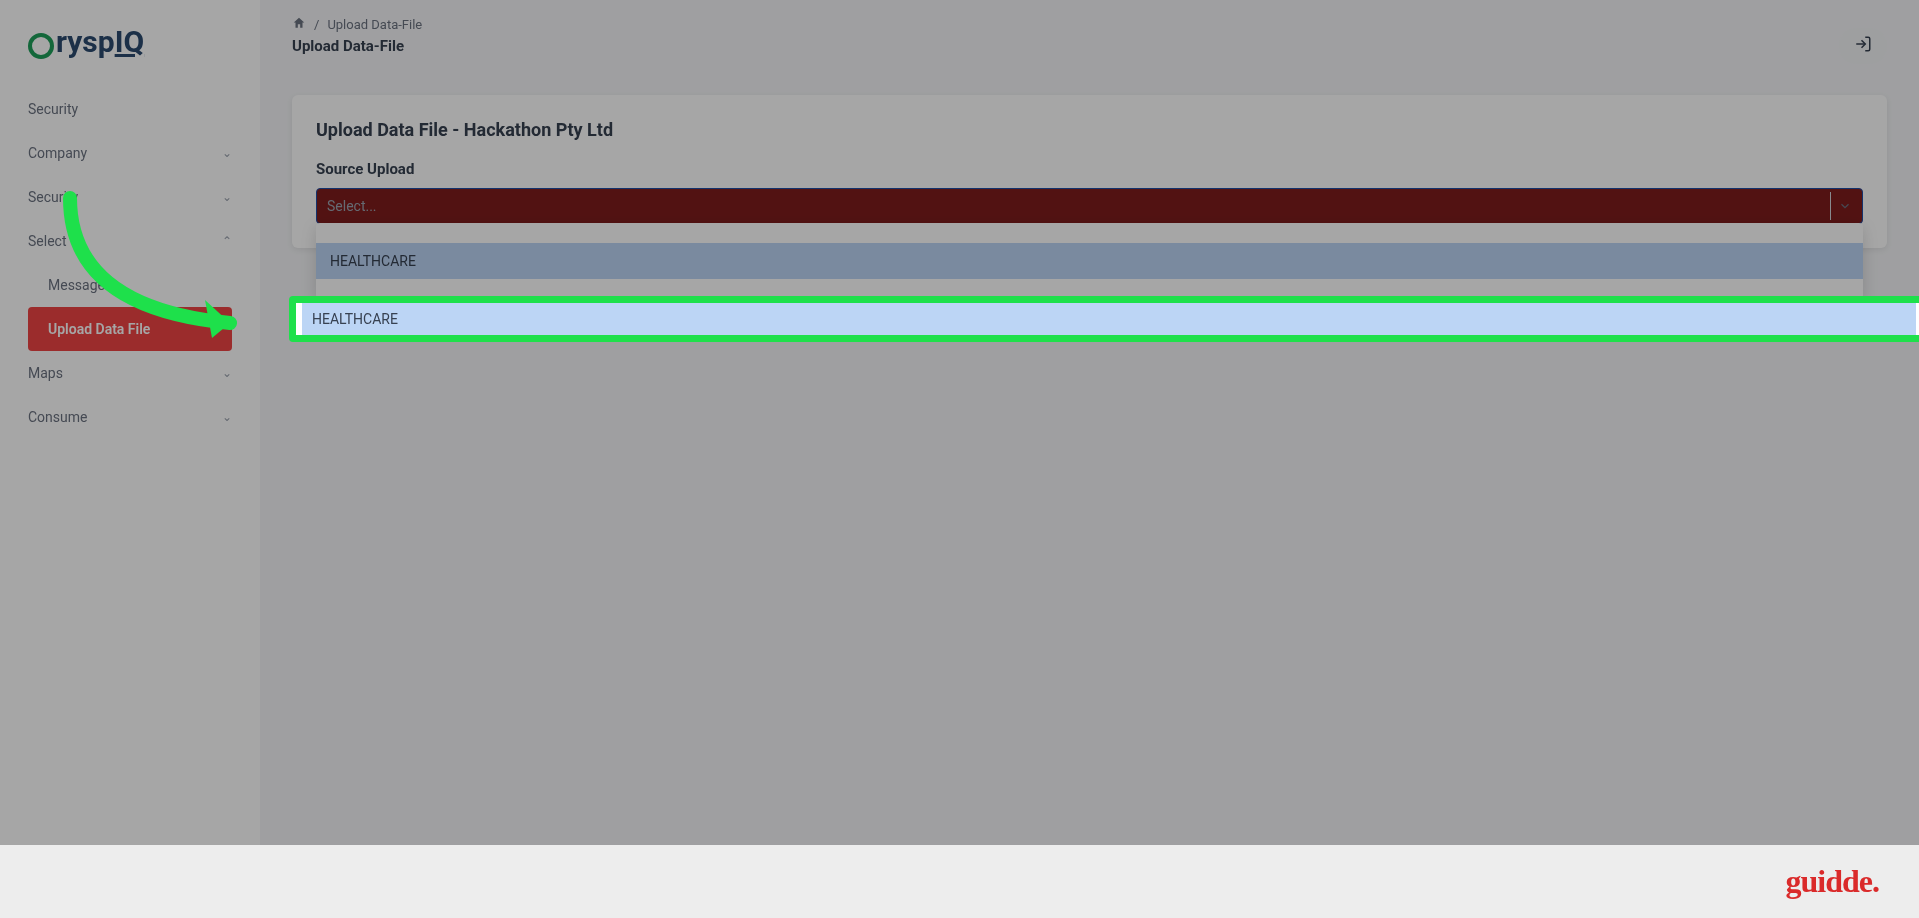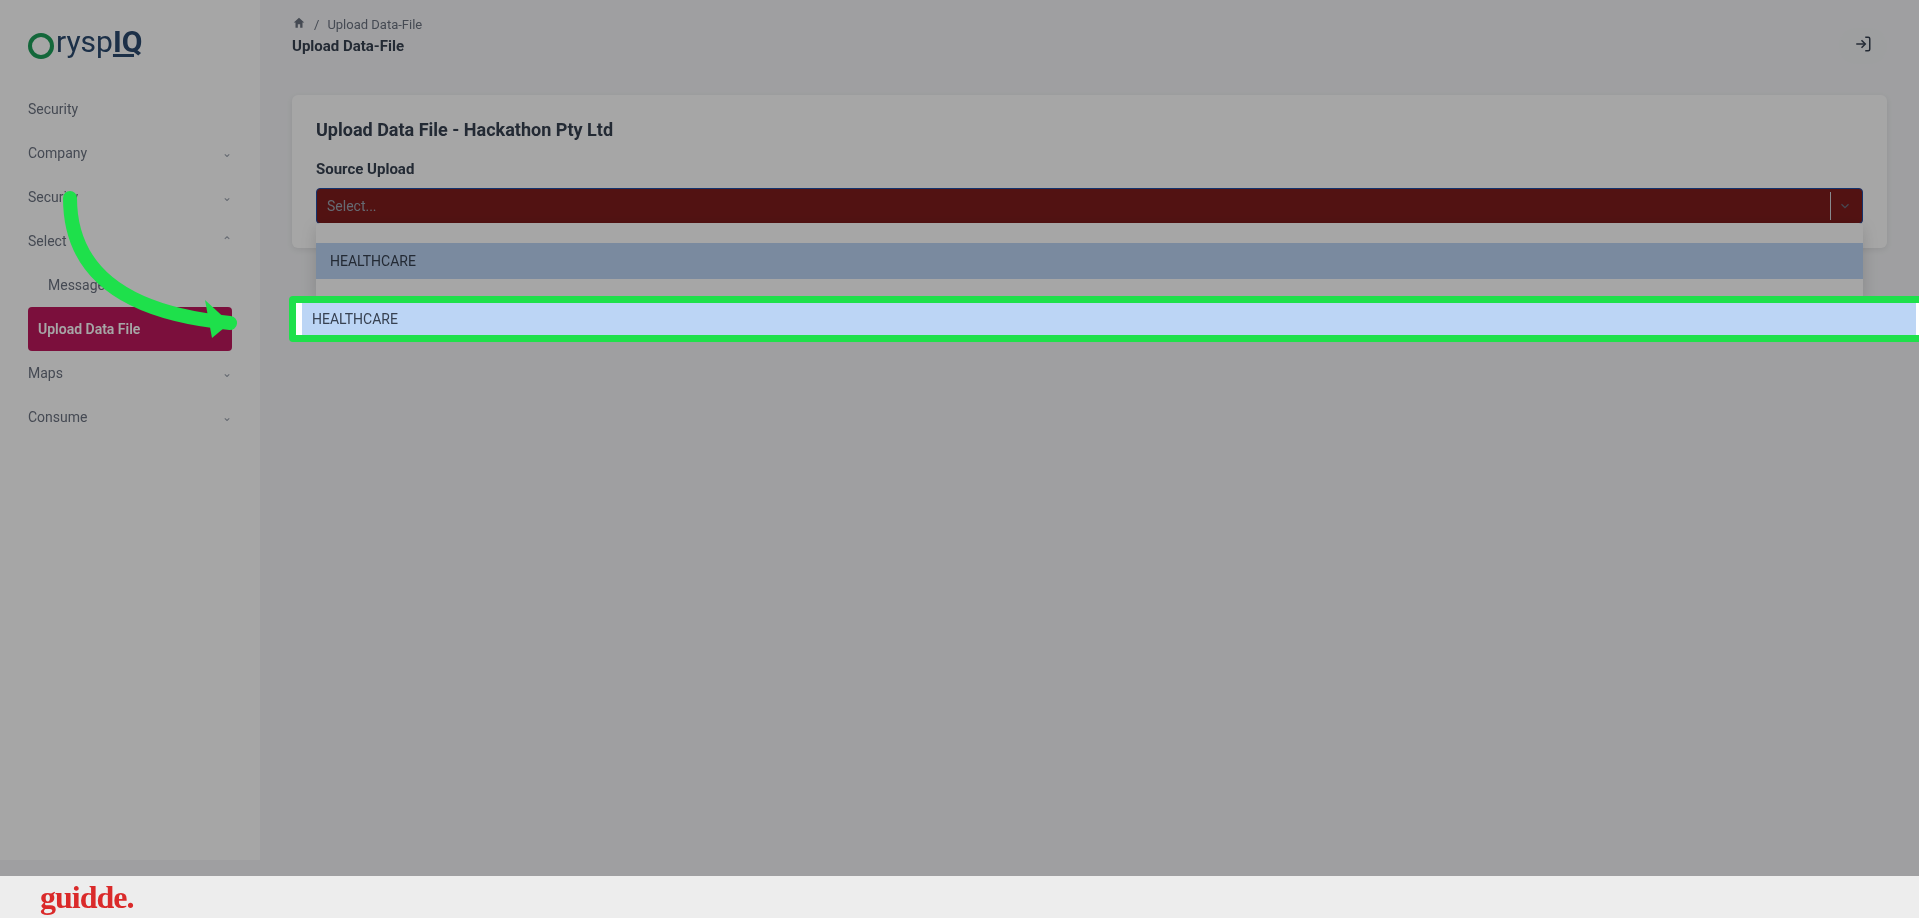--- a/index.html
+++ b/index.html
@@ -29,21 +29,21 @@
 
 .logo {
   padding: 0 28px 20px 28px;
   font-size: 30px;
   font-weight: 600;
   display: flex;
   align-items: center;
 }
 .logo .rysp {
   color: #2b4a6f;
-  font-weight: 400;
+  font-weight: 700;
 }
 .logo .iq {
   color: #2b4a6f;
   font-weight: 700;
   text-decoration: underline;
 }
 .logo .circle {
   display: inline-block;
   width: 26px;
   height: 26px;
@@ -61,26 +61,26 @@
   color: #6b7280;
   cursor: pointer;
   display: flex;
   align-items: center;
   justify-content: space-between;
 }
 .nav-item.sub {
   padding-left: 48px;
 }
 .nav-item.active {
-  background: #be185d;
+  background: #ef4444;
   color: #ffffff;
   font-weight: 600;
   margin: 0 28px;
   border-radius: 4px;
-  padding: 14px 10px;
+  padding: 14px 20px;
 }
 .chevron {
   font-size: 12px;
   color: #9ca3af;
 }
 
 
 .main {
   flex: 1;
   padding: 16px 32px;
@@ -240,25 +240,25 @@
   font-size: 14px;
   color: #374151;
 }
 
 
 .footer {
   position: absolute;
   left: 0;
   right: 0;
   bottom: 0;
-  height: 42px;
+  height: 73px;
   background: #ededed;
   display: flex;
   align-items: center;
-  justify-content: space-between;
+  justify-content: flex-end;
   padding: 0 40px;
   z-index: 60;
 }
 .footer .guidde-logo {
   font-family: Georgia, serif;
   font-size: 32px;
   font-weight: 700;
   color: #da2a2a;
   letter-spacing: -1px;
 }

